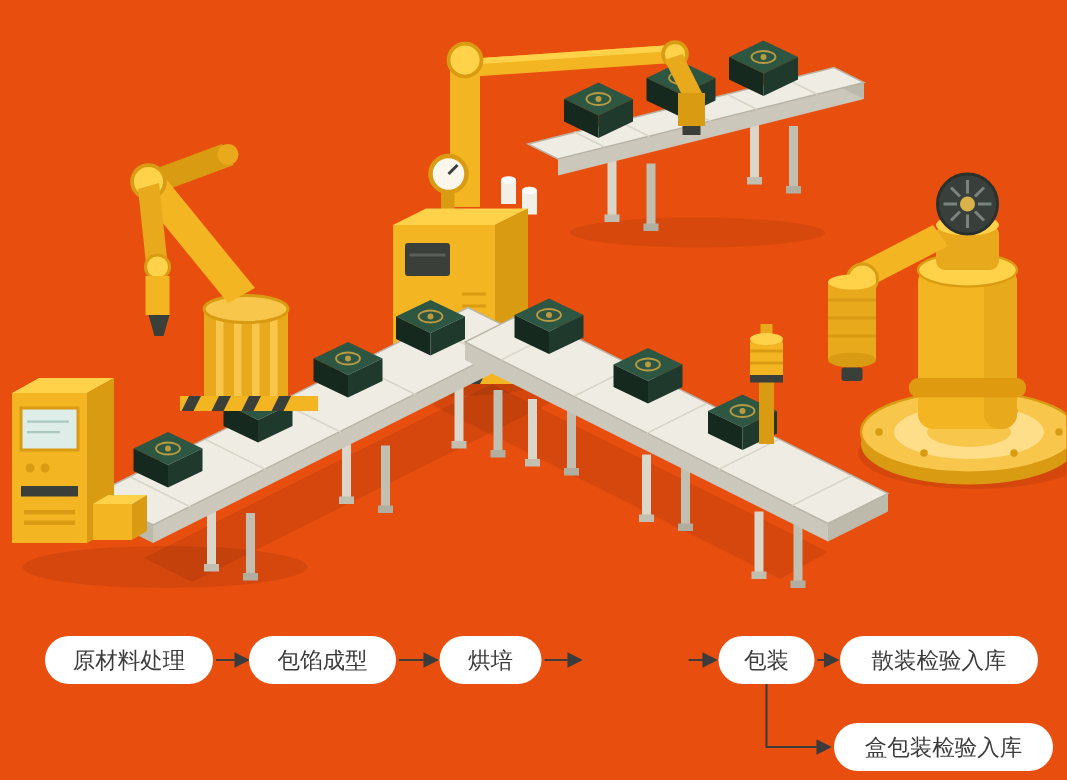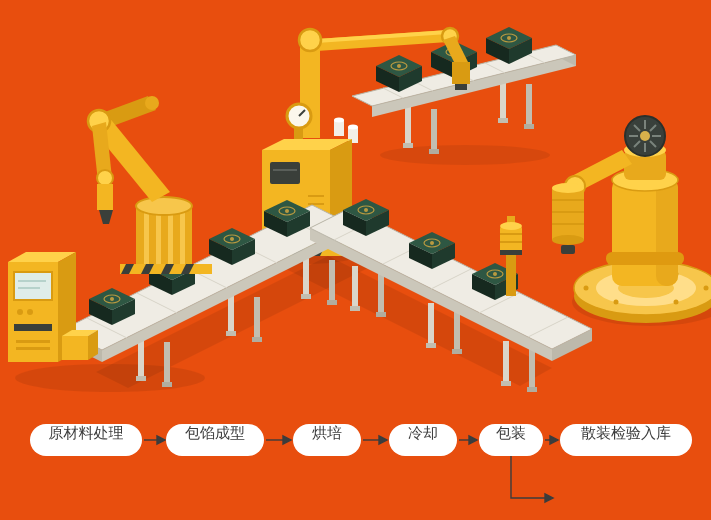--- a/index.html
+++ b/index.html
@@ -6,21 +6,21 @@
   body{
     width:711px;height:520px;overflow:hidden;position:relative;
     background:#E84E0E;
     font-family:"Liberation Sans",sans-serif;
   }
   .scene{position:absolute;top:0;left:0;}
   .flow-area{position:absolute;top:410px;left:0;width:711px;height:110px;}
   .connectors{position:absolute;top:0;left:0;}
   .pill{
     position:absolute;height:32px;background:#FFFFFF;border-radius:17px;
-    display:flex;align-items:flex-start;justify-content:center;
+    display:flex;align-items:center;justify-content:center;
     font-size:15px;font-weight:500;color:#3C3C3C;white-space:nowrap;
   }
 </style>
 </head>
 <body>
 
 <svg class="scene" width="711" height="410" viewBox="0 0 711 410">
 
   <defs>
     <g id="pbox">
@@ -276,22 +276,22 @@
 
   <div class="pill" style="left:30px;top:14px;width:112px">
     <span>原材料处理</span>
   </div>
   <div class="pill" style="left:293px;top:14px;width:68px">
     <span>烘培</span>
   </div>
   <div class="pill" style="left:166px;top:14px;width:98px">
     <span>包馅成型</span>
   </div>
-  <div class="pill" style="left:389px;top:14px;width:68px">
-    <span>冷却</span>
-  </div>
   <div class="pill" style="left:479px;top:14px;width:64px">
     <span>包装</span>
   </div>
   <div class="pill" style="left:560px;top:14px;width:132px">
     <span>散装检验入库</span>
   </div>
+  <div class="pill" style="left:556px;top:72px;width:146px">
+    <span>盒包装检验入库</span>
+  </div>
 </div>
 
 </body></html>

